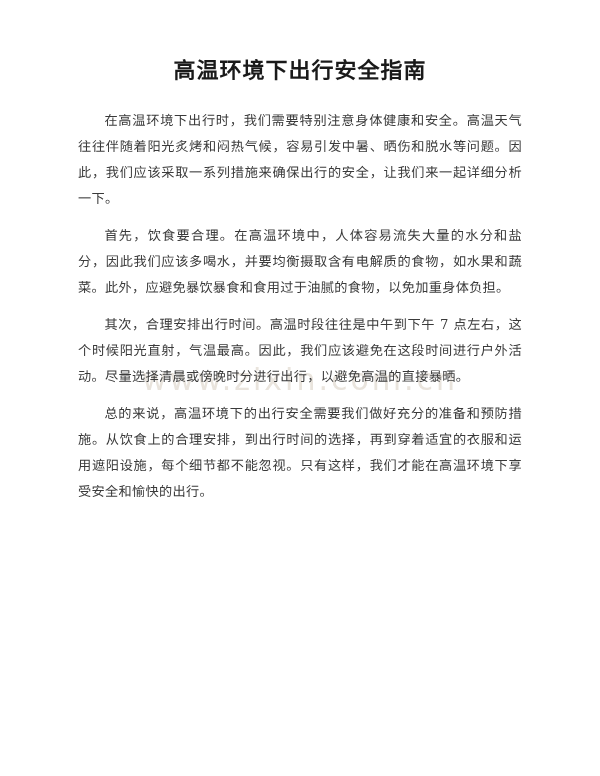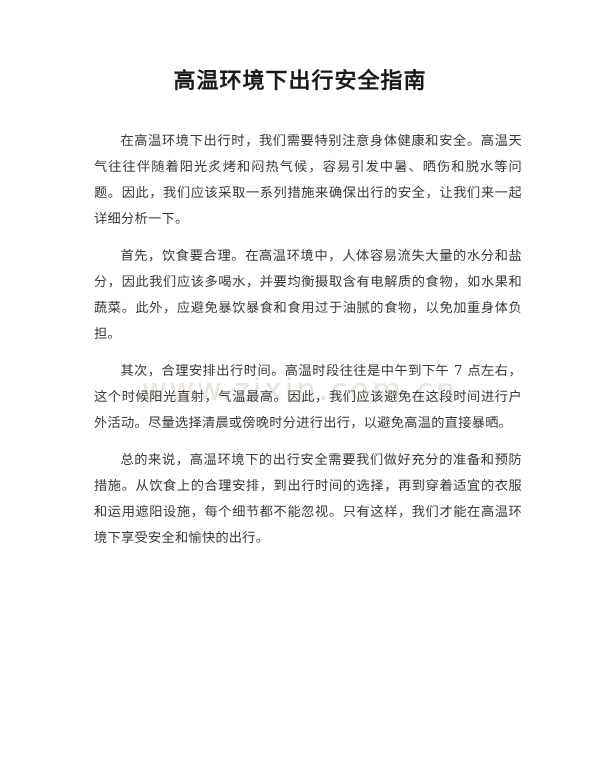--- a/index.html
+++ b/index.html
@@ -49,38 +49,38 @@
   }
 
   
   .content {
     position: relative;
     z-index: 1;
     padding: 0 78px;
   }
 
   .doc-title {
-    margin: 10px;
+    margin: 0;
     padding-top: 56px;
     font-family: "DejaVu Sans", "Liberation Sans", sans-serif;
     font-size: 22px;
     font-weight: bold;
     text-align: center;
     color: #1a1a1a;
     letter-spacing: 1px;
     line-height: 30px;
   }
 
   .body-text {
     margin: 0;
     padding-top: 22px;
   }
 
   .para {
-    margin: 0 0 11px 16px;
+    margin: 0 0 11px 0;
     font-size: 13.2px;
     line-height: 26px;
     color: #3a3a3a;
     text-align: justify;
     text-justify: inter-ideograph;
     text-indent: 2em;
     letter-spacing: 0.3px;
   }
   .para:last-child {
     margin-bottom: 0;

